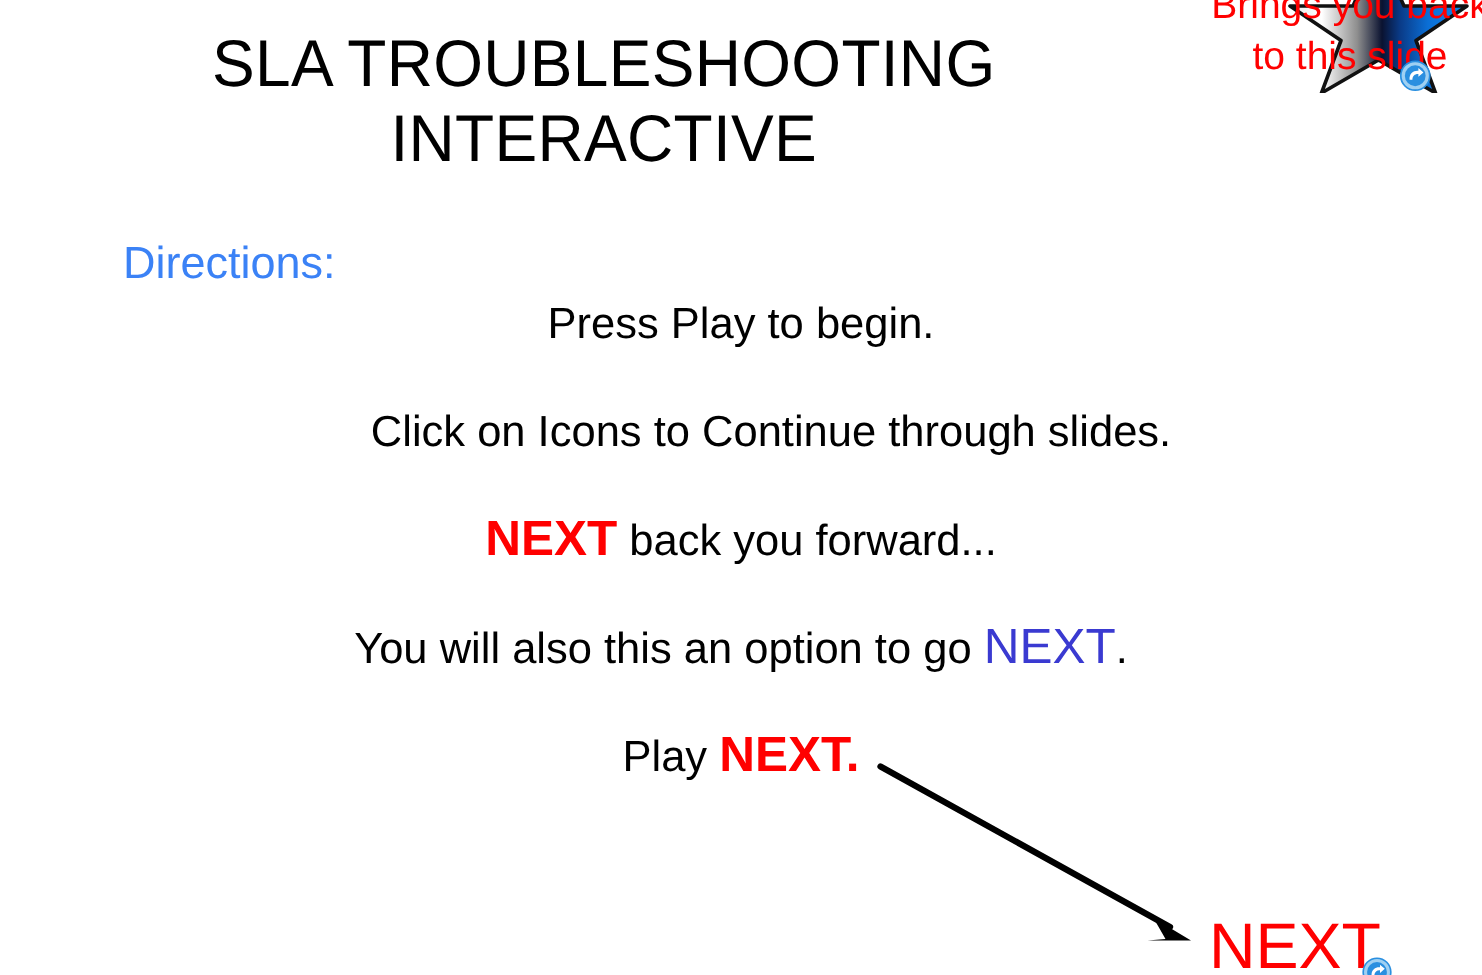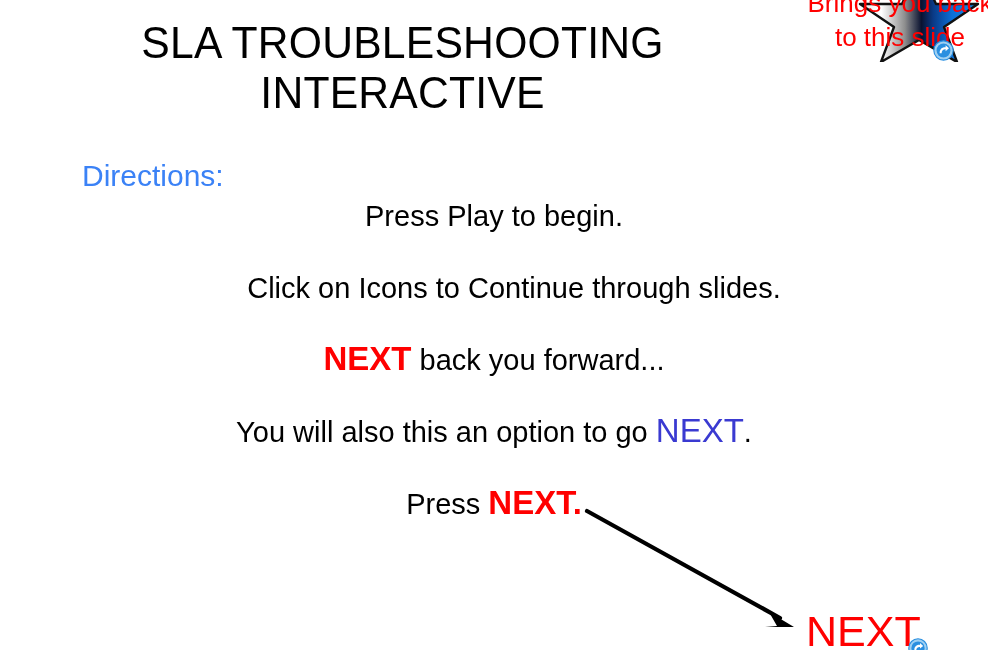--- a/index.html
+++ b/index.html
@@ -156,21 +156,21 @@
 
   <div class="body-line" id="line-next">
     <span class="kw-next">NEXT</span><span> back you forward...</span>
   </div>
 
   <div class="body-line" id="line-back">
     <span>You will also this an option to go </span><span class="kw-back">NEXT</span><span>.</span>
   </div>
 
   <div class="body-line" id="line-click">
-    <span>Press </span><span class="kw-next">NEXT.</span>
+    <span>Play </span><span class="kw-next">NEXT.</span>
   </div>
 
   <svg id="arrow-svg" viewBox="0 0 235 140">
     <line x1="12" y1="11" x2="205" y2="118" stroke="#000000" stroke-width="4.2" stroke-linecap="round"></line>
     <polygon points="219,127 194,112 202,126 190,127" fill="#000000"></polygon>
   </svg>
 
   <div id="next-bottom">NEXT.</div>
 
   <svg id="next-bottom-icon" viewBox="0 0 20 20">

